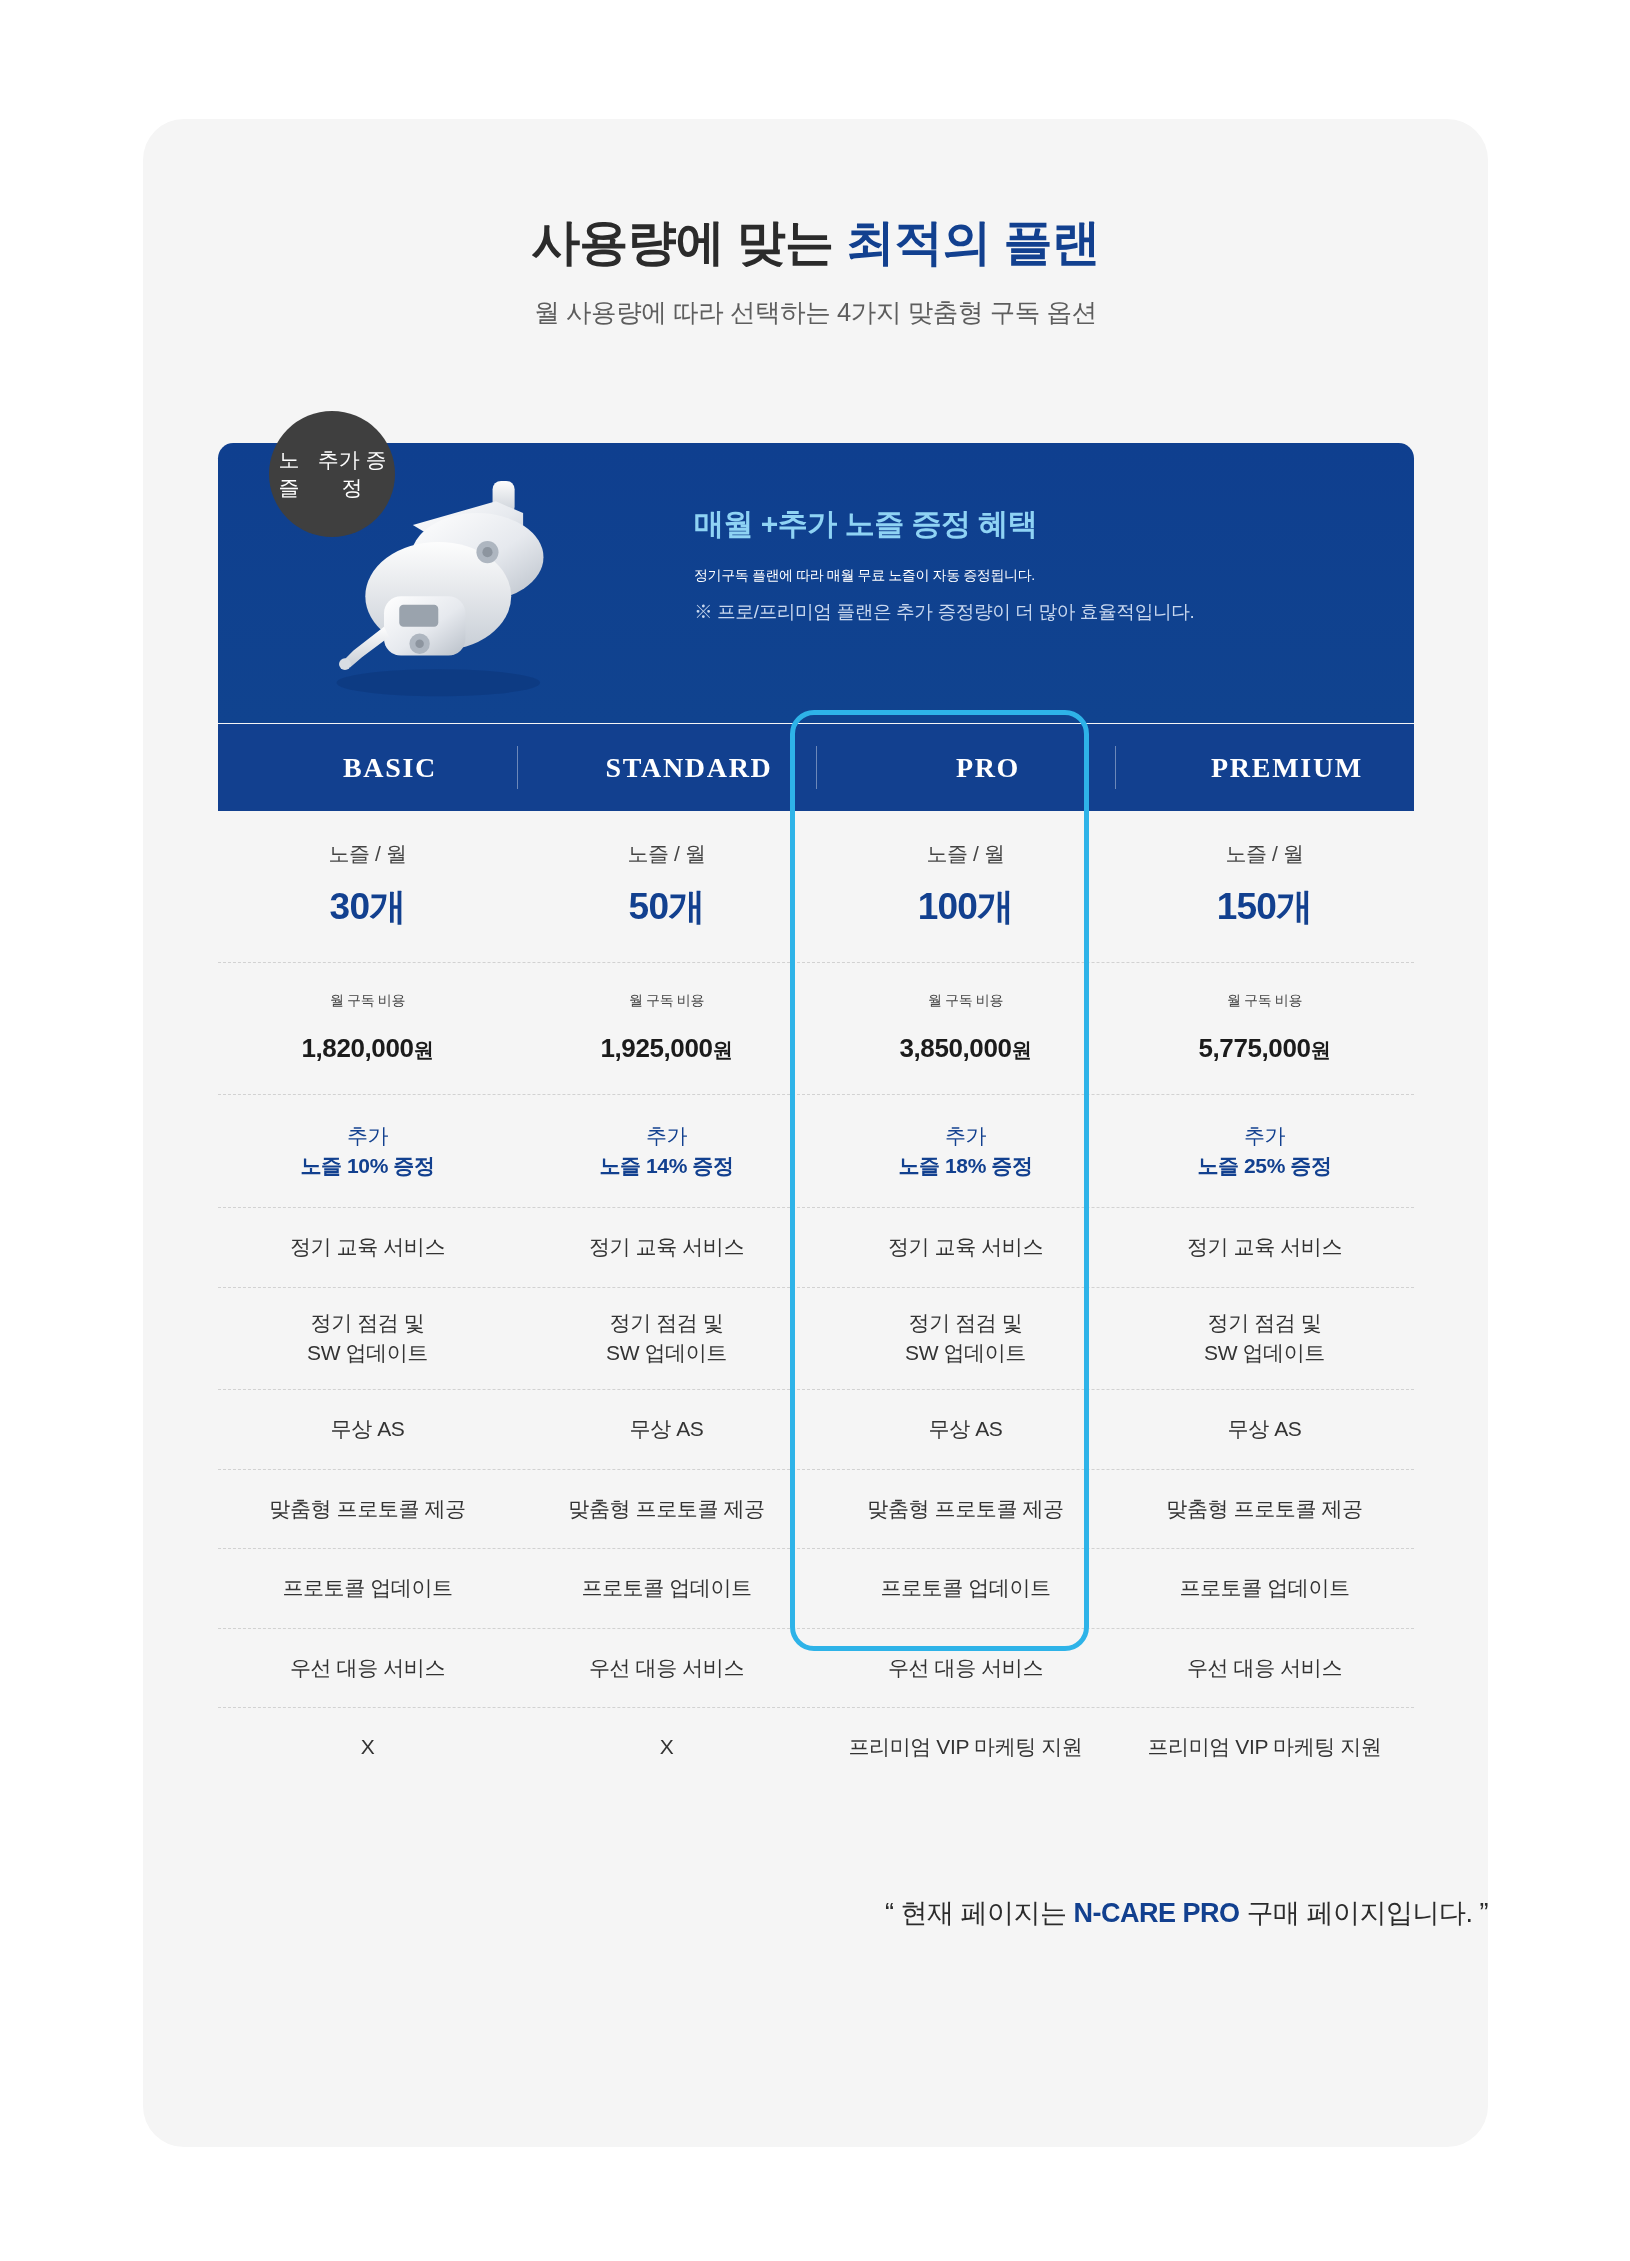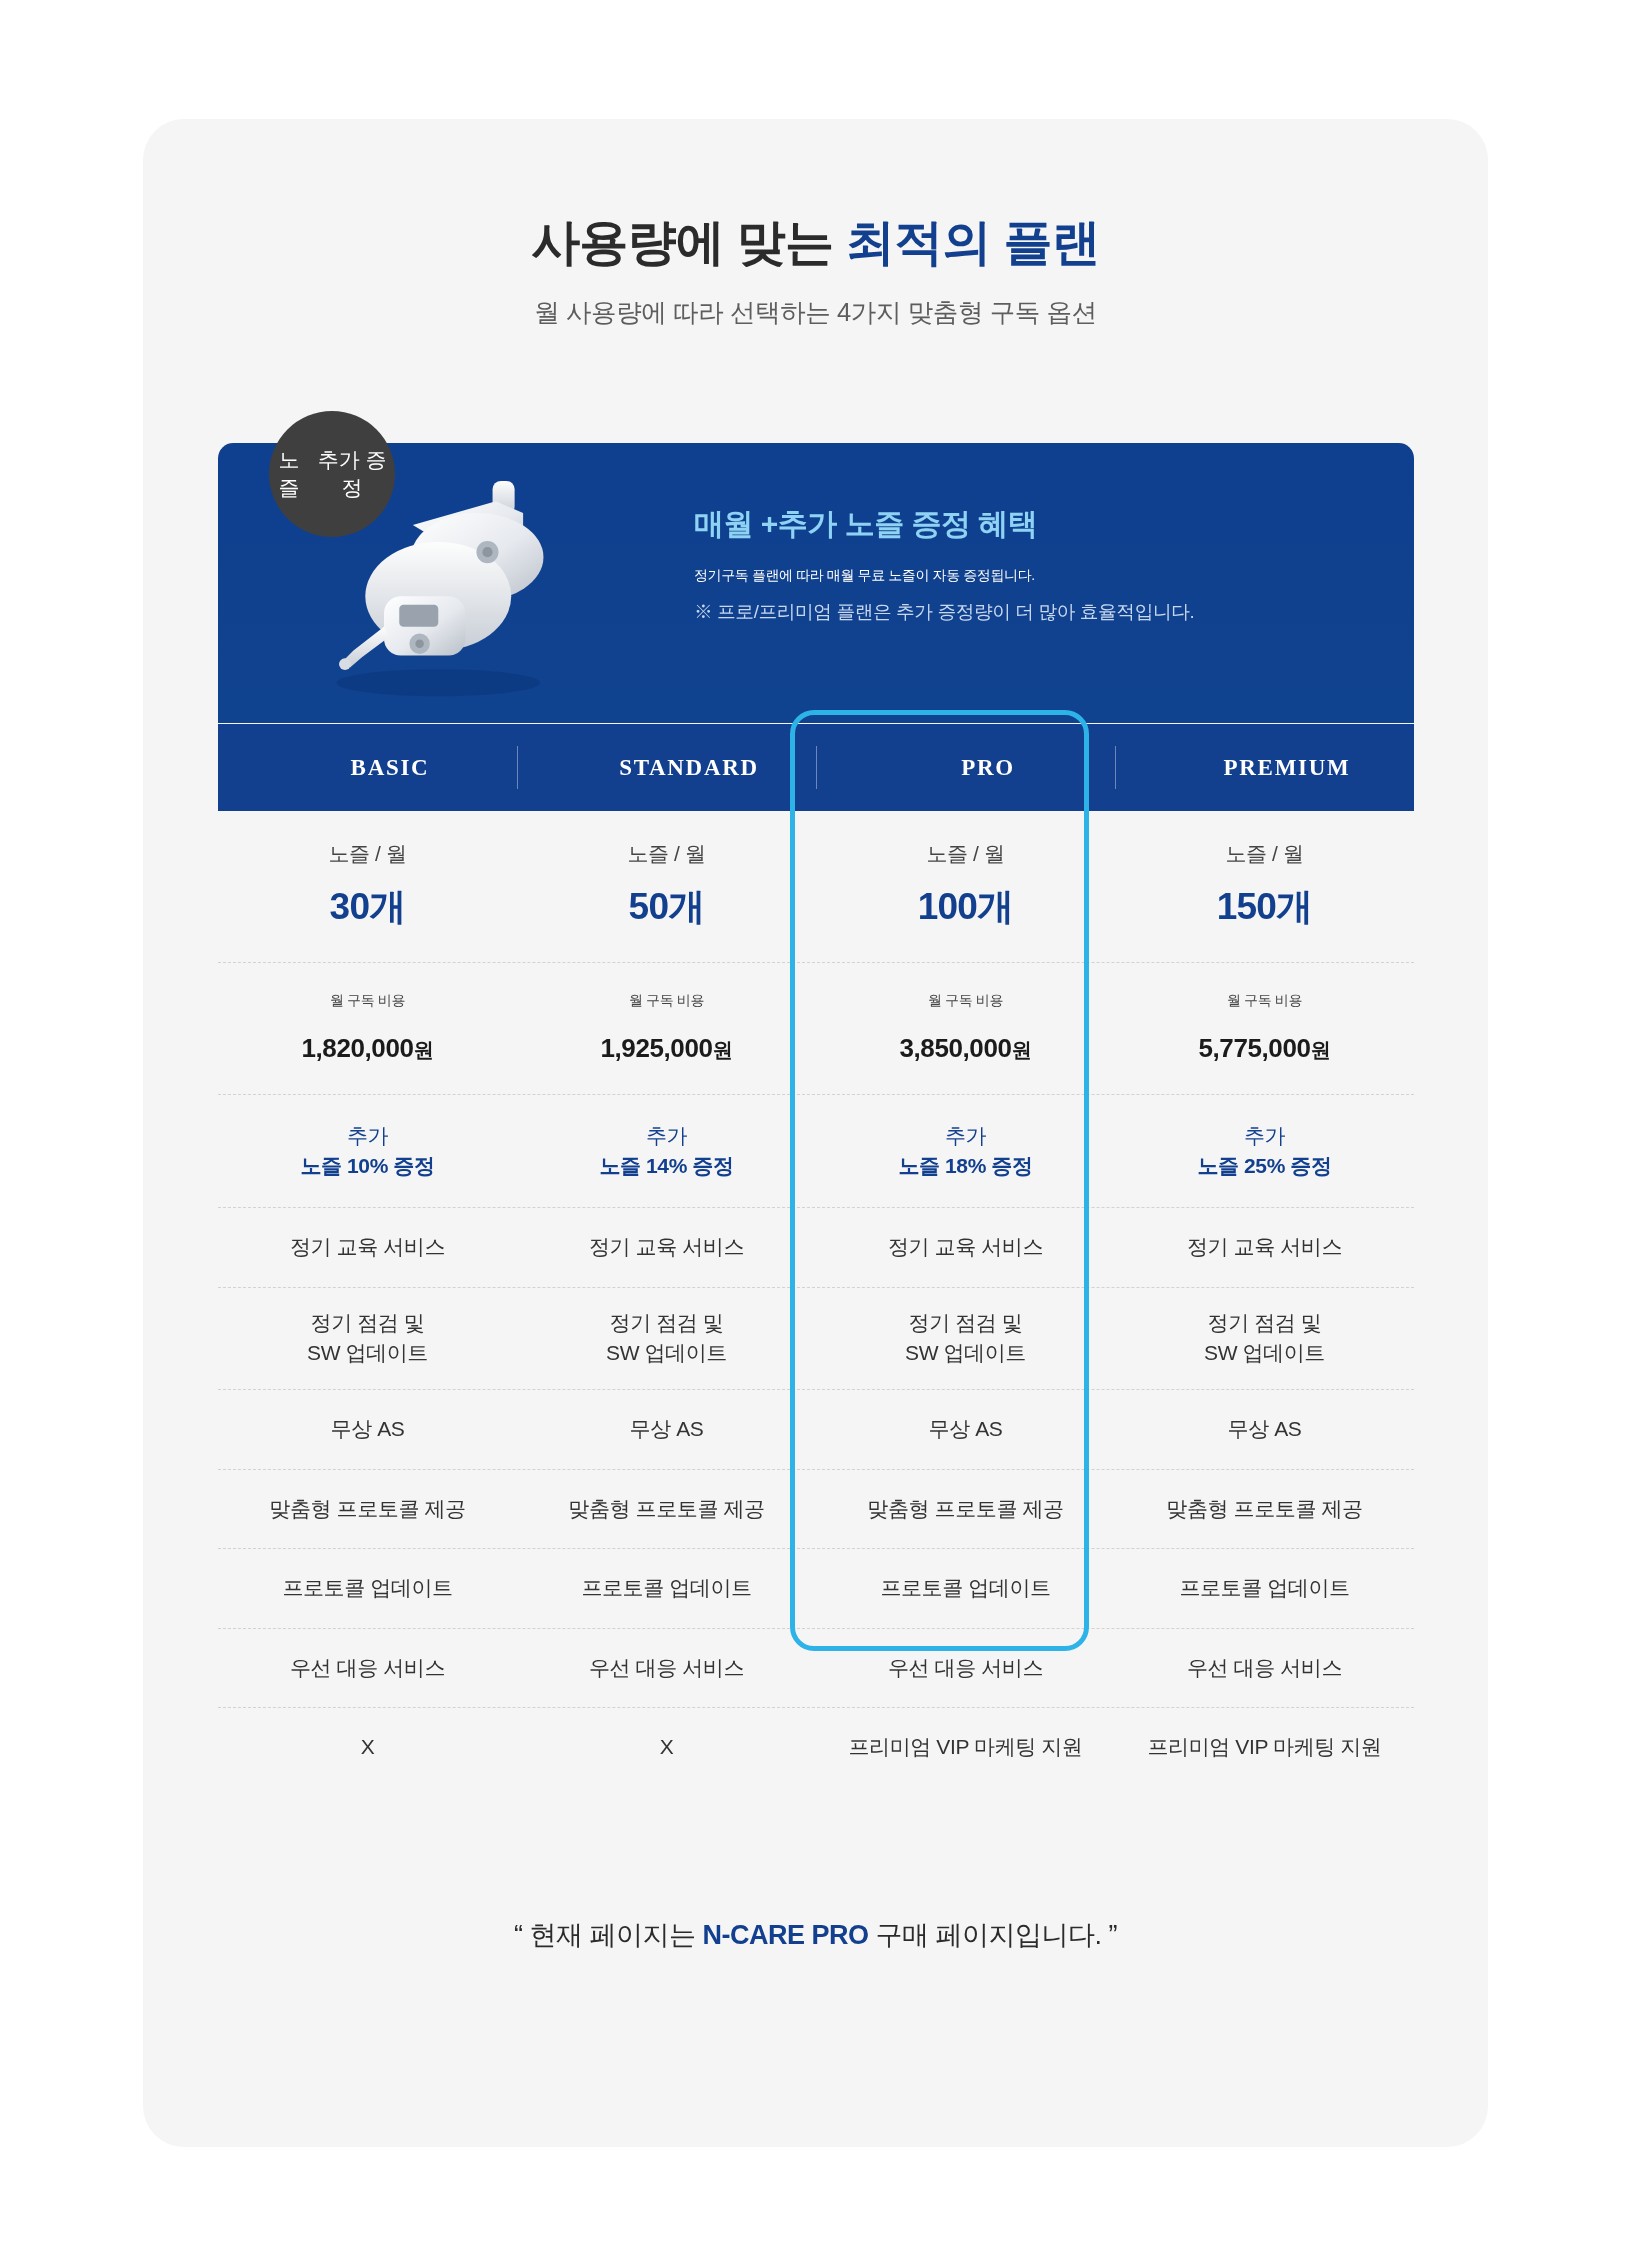--- a/index.html
+++ b/index.html
@@ -130,21 +130,21 @@
     display: flex;
   }
   .plan-head .cell {
     flex: 1 1 0;
     display: flex;
     align-items: center;
     justify-content: center;
     color: #ffffff;
     font-family: "Liberation Serif", serif;
     font-weight: 700;
-    font-size: 23px;
+    font-size: 28px;
     letter-spacing: 1.7px;
     position: relative;
     padding-left: 45px;
   }
   .plan-head .cell + .cell::before {
     content: "";
     position: absolute;
     left: 0;
     top: 22px;
     bottom: 22px;
@@ -233,25 +233,24 @@
     z-index: 6;
     box-sizing: border-box;
   }
 
   
   .footer-quote {
     position: absolute;
     left: 0;
     right: 0;
     top: 1776px;
-    text-align: center;
+    text-align: right;
     font-size: 27px;
     color: #2b2b2b;
     letter-spacing: -0.5px;
-    margin-top: 22px;
   }
   .footer-quote b {
     color: #12408f;
     font-weight: 700;
   }
   .footer-quote .qm { color: #2b2b2b; }
 </style>
 </head>
 <body>
 

